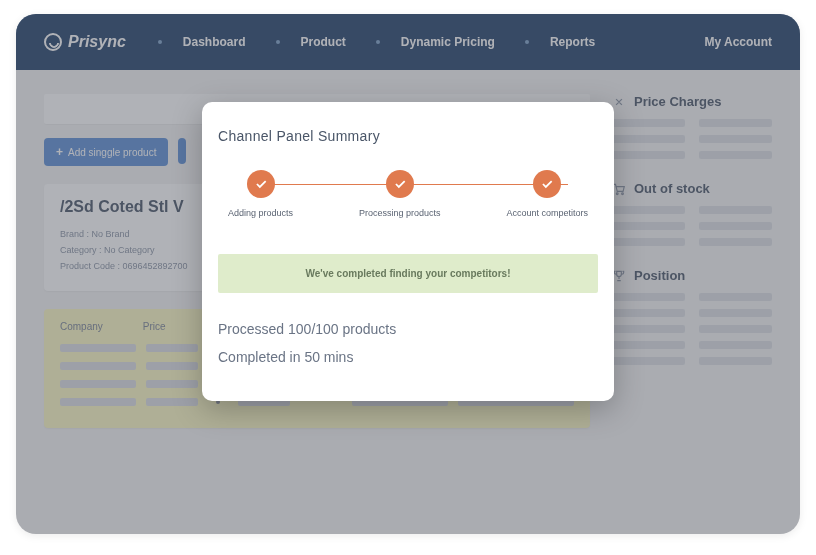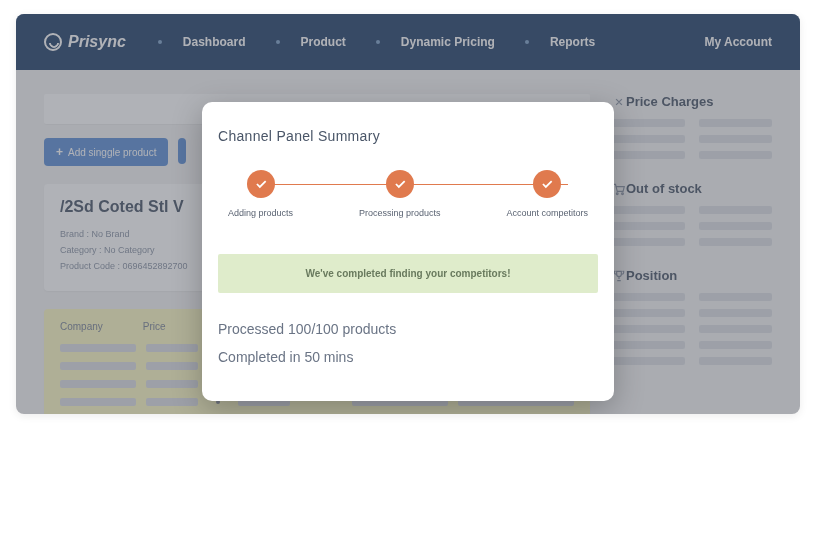--- a/index.html
+++ b/index.html
@@ -6,23 +6,23 @@
     body {
       font-family: -apple-system, BlinkMacSystemFont, "Segoe UI", Arial, sans-serif;
       background: #fff;
       width: 816px;
       height: 555px;
       position: relative;
       overflow: hidden;
     }
     .app-window {
       width: 784px;
-      height: 400px;
+      height: 520px;
       margin: 14px auto 0;
-      border-radius: 8px;
+      border-radius: 20px;
       overflow: hidden;
       box-shadow: 0 2px 8px rgba(0,0,0,0.08);
       background: #f5f5f5;
       position: relative;
     }
     .topbar {
       background: #24426a;
       height: 56px;
       display: flex;
       align-items: center;
@@ -146,21 +146,21 @@
     .sk { background: #dcdfe4; border-radius: 2px; }
     .sk-a { width: 76px; height: 8px; }
     .sk-b { width: 52px; height: 8px; }
     .dot-sep { width: 4px; height: 4px; border-radius: 50%; background: #898f99; margin: 0 8px; }
     .sk-c { width: 96px; height: 8px; }
     .sk-d { width: 116px; height: 8px; }
     .trow .spacer { flex: 1; }
 
     .side-section { margin-bottom: 22px; }
     .side-title {
-      display: flex; align-items: center; gap: 0;
+      display: flex; align-items: center; gap: 8px;
       font-size: 13px; font-weight: 700; color: #4a5668;
       margin-bottom: 10px;
     }
     .side-ico { width: 14px; height: 14px; color: #8a94a5; }
     .side-grid { display: grid; grid-template-columns: 1fr 1fr; gap: 8px 14px; }
     .sk-s { background: #dcdfe4; height: 8px; border-radius: 2px; }
 
     
     .overlay {
       position: absolute;

